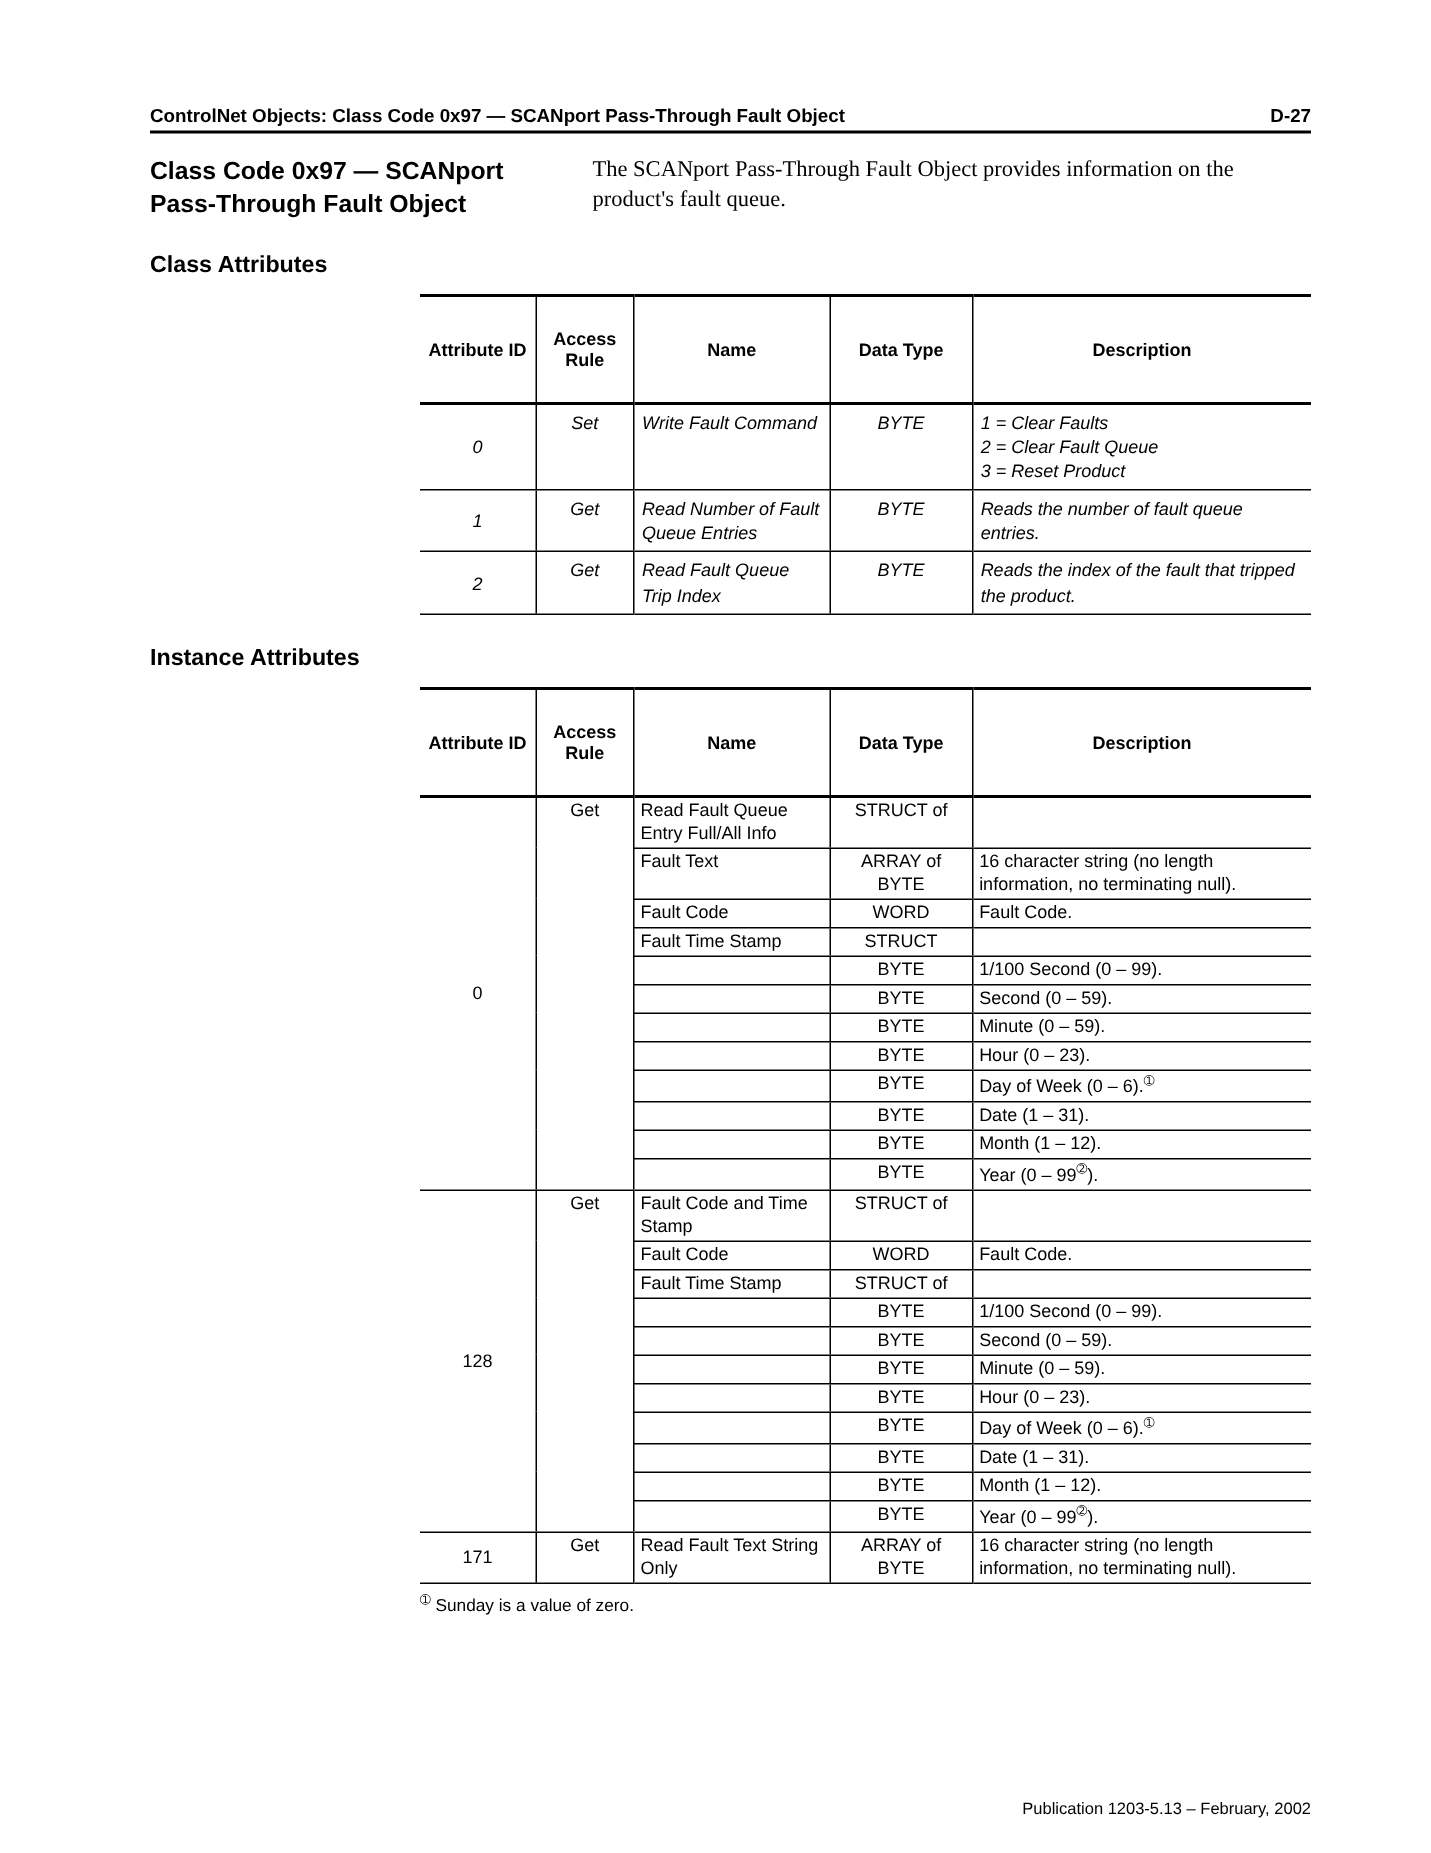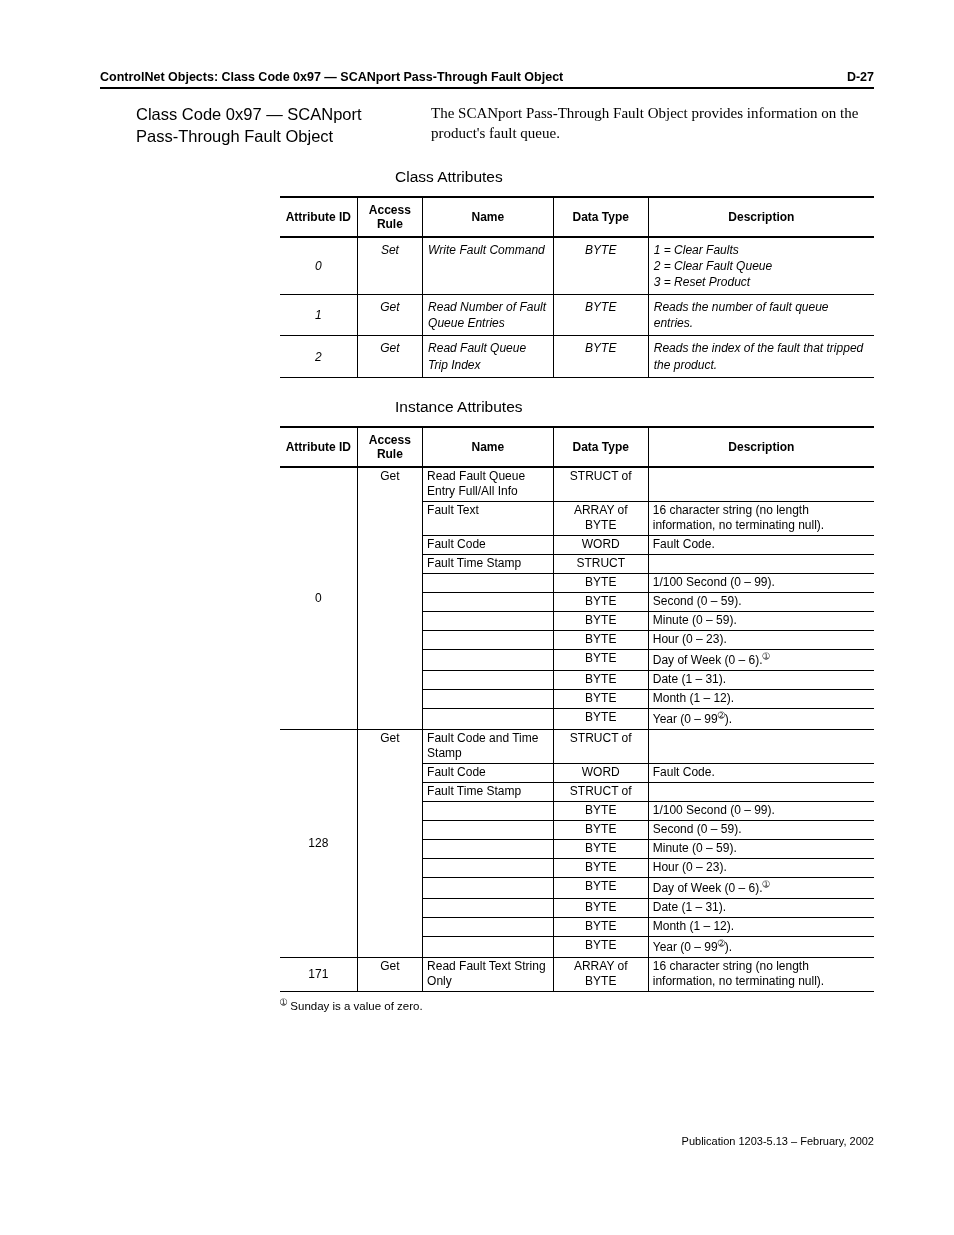--- a/index.html
+++ b/index.html
@@ -19,37 +19,35 @@
     font-size: 12.5px;
     margin-bottom: 14px;
     font-weight: bold;
   }
   .top-section {
     display: flex;
     gap: 40px;
     margin-bottom: 18px;
   }
   .section-heading {
-    font-weight: normal;
+    font-weight: bold;
     font-size: 16.5px;
     line-height: 1.35;
     width: 255px;
     flex-shrink: 0;
-    margin-left: 36px;
   }
   .intro-text {
     font-family: Georgia, 'Times New Roman', serif;
     font-size: 15px;
     line-height: 1.35;
     flex: 1;
   }
   .sub-heading {
-    font-weight: normal;
+    font-weight: bold;
     font-size: 15.5px;
-    margin-left: 295px;
     margin-bottom: 10px;
     margin-top: 20px;
   }
   table {
     border-collapse: collapse;
     width: calc(100% - 180px);
     margin-left: 180px;
     font-size: 12px;
   }
   table.tight td {
@@ -57,21 +55,21 @@
     line-height: 1.25;
   }
   table.loose td {
     padding: 4px 5px;
     line-height: 1.35;
     font-style: italic;
   }
   th {
     border-top: 2px solid #000;
     border-bottom: 2px solid #000;
-    padding: 5px 4px;
+    padding: 21px 4px;
     font-size: 12px;
     font-weight: bold;
     text-align: center;
     vertical-align: middle;
   }
   td {
     border-bottom: 1px solid #000;
     vertical-align: top;
   }
   .left-border { border-left: 1px solid #000; }

